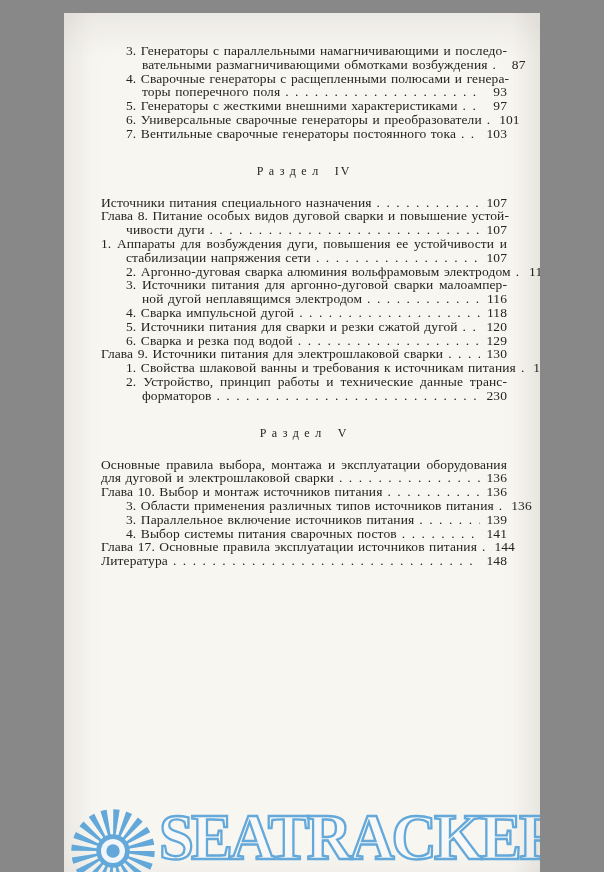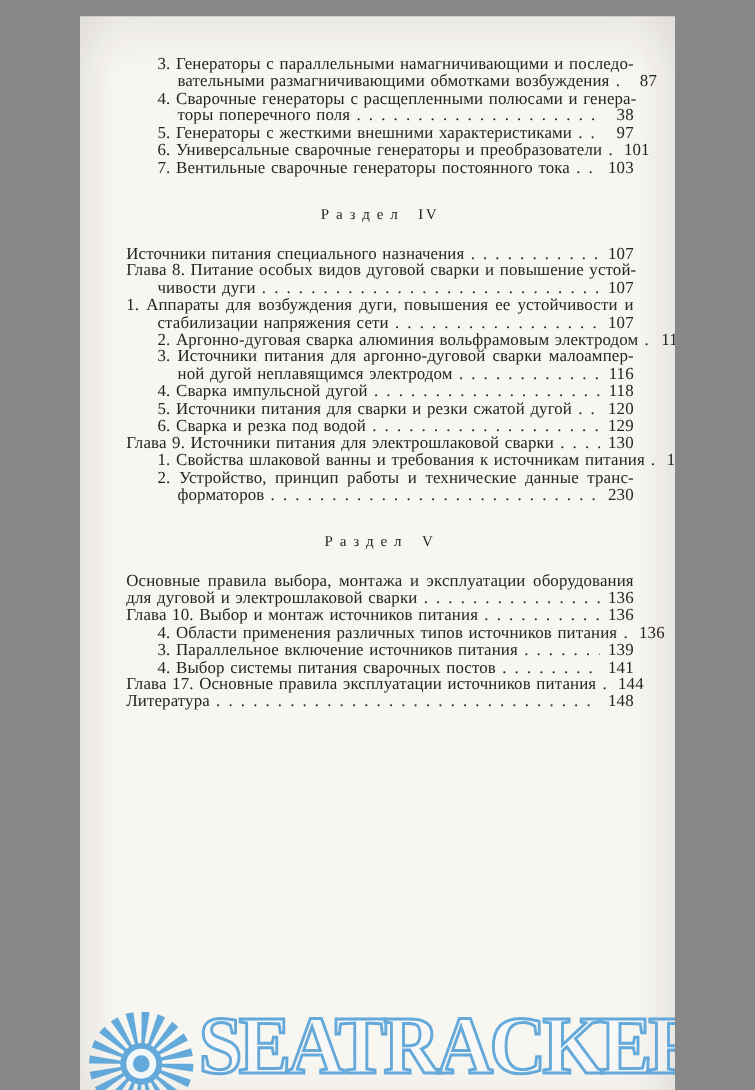--- a/index.html
+++ b/index.html
@@ -83,21 +83,21 @@
       <div class="toc-line ind1 no-page"><span class="line-text">3. Генераторы с параллельными намагничивающими и последо-</span></div>
       <div class="toc-line ind2 has-page">
         <span class="line-text">вательными размагничивающими обмотками возбуждения</span>
         <span class="leader"></span>
         <span class="page-num">87</span>
       </div>
       <div class="toc-line ind1 no-page"><span class="line-text">4. Сварочные генераторы с расщепленными полюсами и генера-</span></div>
       <div class="toc-line ind2 has-page">
         <span class="line-text">торы поперечного поля</span>
         <span class="leader"></span>
-        <span class="page-num">38</span>
+        <span class="page-num">93</span>
       </div>
       <div class="toc-line ind1 has-page">
         <span class="line-text">5. Генераторы с жесткими внешними характеристиками</span>
         <span class="leader"></span>
         <span class="page-num">97</span>
       </div>
       <div class="toc-line ind1 has-page">
         <span class="line-text">6. Универсальные сварочные генераторы и преобразователи</span>
         <span class="leader"></span>
         <span class="page-num">101</span>
@@ -173,21 +173,21 @@
         <span class="line-text">для дуговой и электрошлаковой сварки</span>
         <span class="leader"></span>
         <span class="page-num">136</span>
       </div>
       <div class="toc-line ind0 has-page">
         <span class="line-text">Глава 10. Выбор и монтаж источников питания</span>
         <span class="leader"></span>
         <span class="page-num">136</span>
       </div>
       <div class="toc-line ind1 has-page">
-        <span class="line-text">4. Области применения различных типов источников питания</span>
+        <span class="line-text">3. Области применения различных типов источников питания</span>
         <span class="leader"></span>
         <span class="page-num">136</span>
       </div>
       <div class="toc-line ind1 has-page">
         <span class="line-text">3. Параллельное включение источников питания</span>
         <span class="leader"></span>
         <span class="page-num">139</span>
       </div>
       <div class="toc-line ind1 has-page">
         <span class="line-text">4. Выбор системы питания сварочных постов</span>

